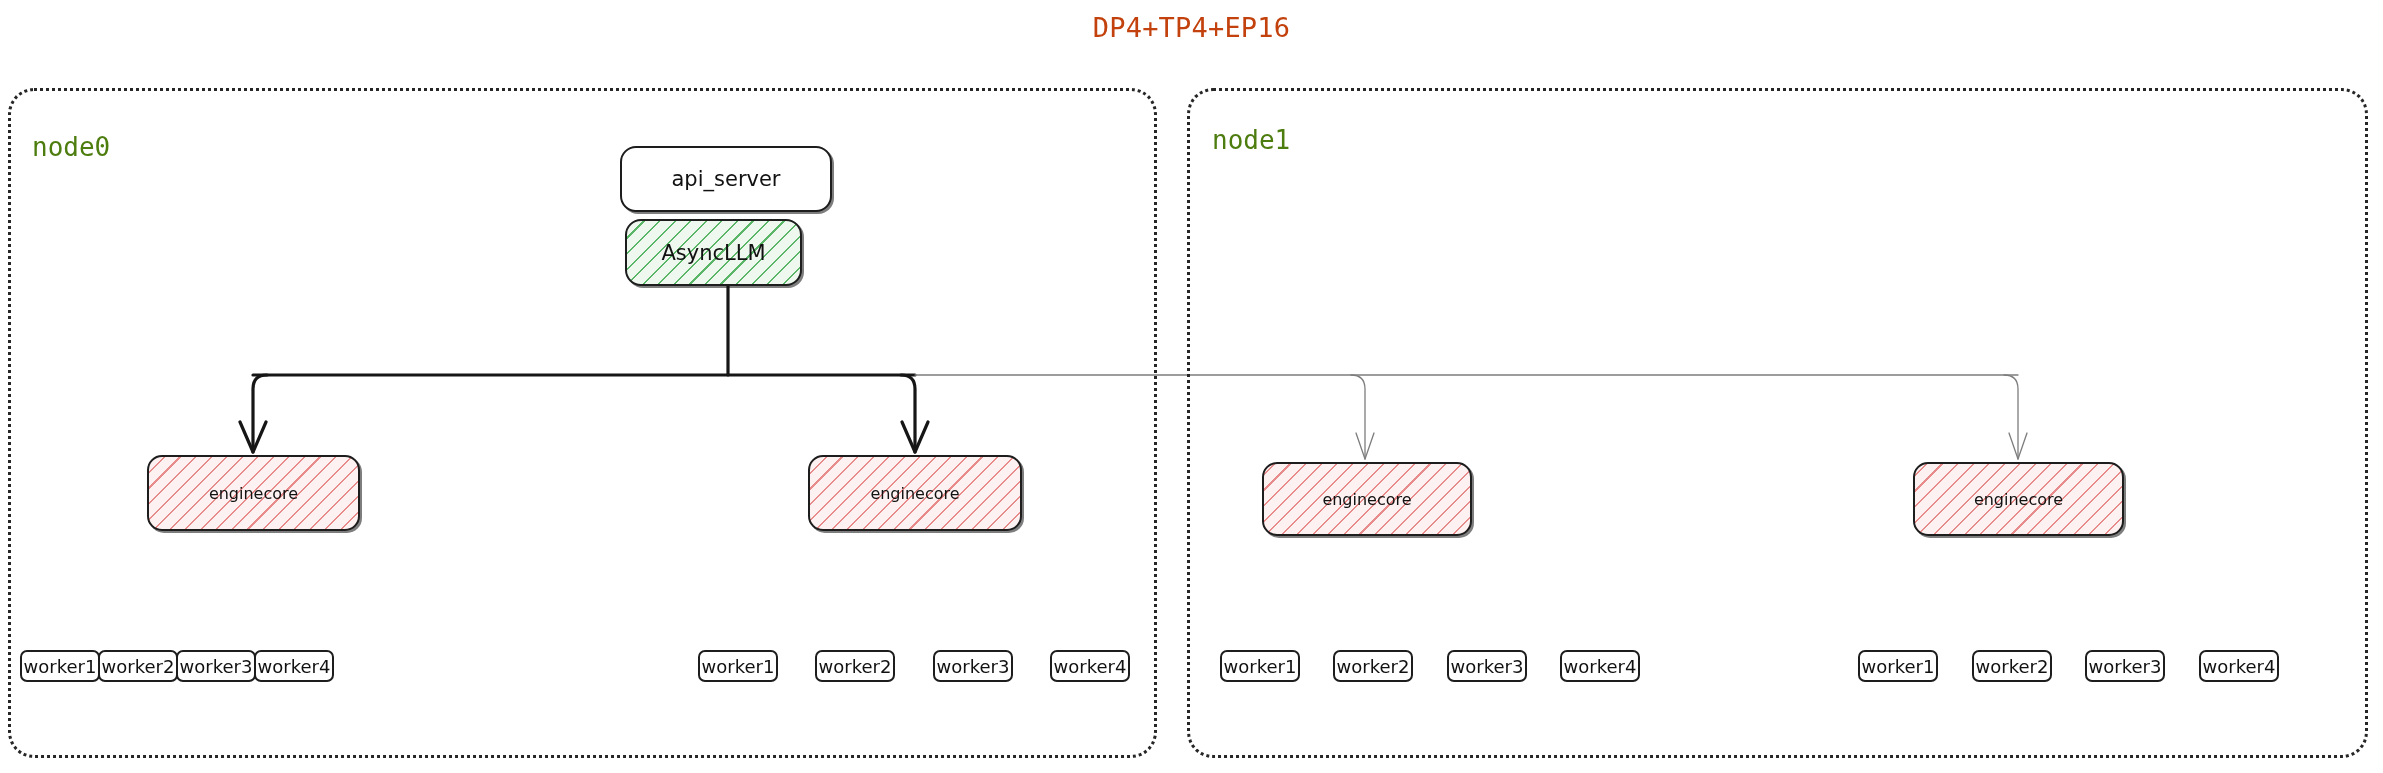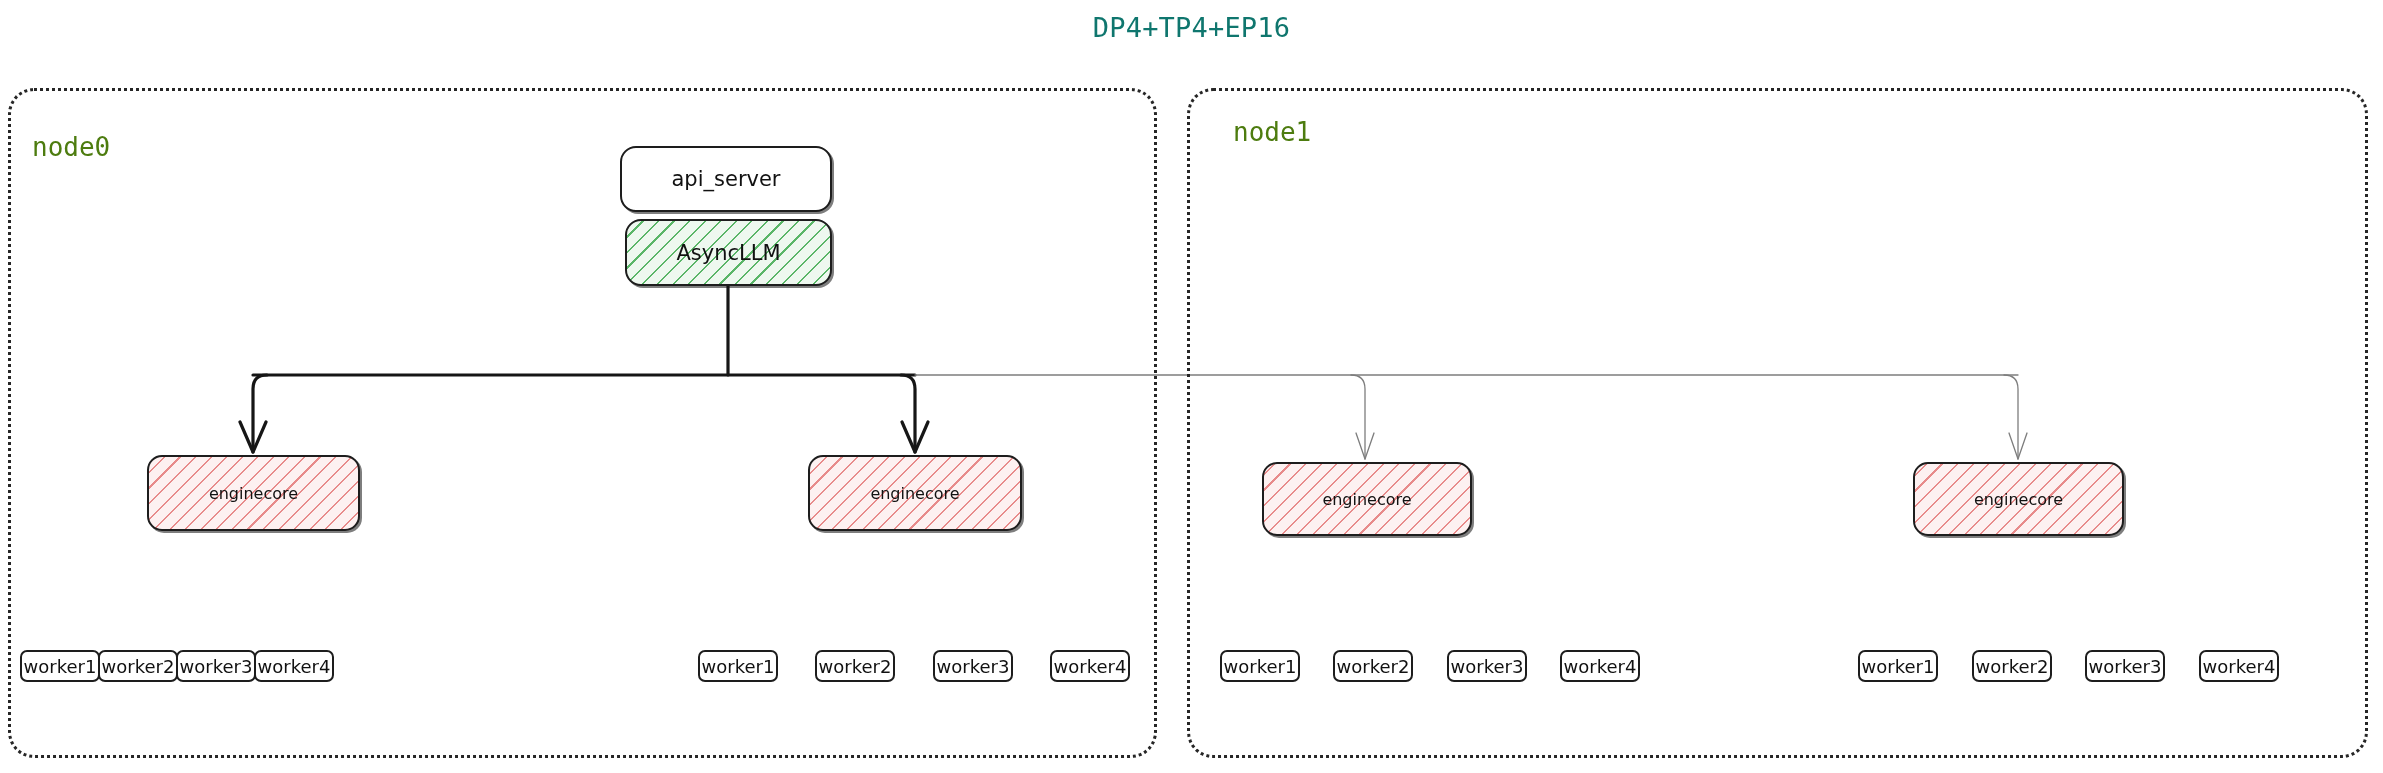--- a/index.html
+++ b/index.html
@@ -8,21 +8,21 @@
     width:2383px;height:773px;position:relative;overflow:hidden;
     font-family:"DejaVu Sans","Liberation Sans",sans-serif;
     color:#1a1a1a;
   }
   #canvas{position:absolute;left:0;top:0;width:2383px;height:773px;}
 
   
   .diagram-title{
     position:absolute;left:0;top:12px;width:2383px;text-align:center;
     font-family:"DejaVu Sans Mono","Liberation Mono",monospace;
-    font-size:27px;font-weight:400;letter-spacing:.2px;color:#0f766e;
+    font-size:27px;font-weight:400;letter-spacing:.2px;color:#c2410c;
     white-space:nowrap;
   }
 
   
   .node-box{
     position:absolute;
     border:3px dotted #262626;
     border-radius:26px;
     background:transparent;
     box-sizing:border-box;
@@ -105,21 +105,21 @@
       <path d="M 2004 375 Q 2018 375 2018 389 L 2018 459" fill="none" stroke="#7d7d7d" stroke-width="1.3" stroke-linecap="round" stroke-linejoin="round"></path>
       <path d="M 2009 433 L 2018 459 L 2027 433" fill="none" stroke="#7d7d7d" stroke-width="1.3" stroke-linecap="round" stroke-linejoin="round"></path>
     </svg>
 
   <div id="nodes-layer">
       <div class="node-box" style="left: 8px; top: 88px; width: 1149px; height: 670px;"></div>
       <div class="node-label" style="left: 32px; top: 132px;">node0</div>
       <div class="nd api-server shadowed" style="left: 620px; top: 146px; width: 212px; height: 66px;">
         <span>api_server</span>
       </div>
-      <div class="nd asyncllm shadowed" style="left: 625px; top: 219px; width: 207px; height: 67px;">
+      <div class="nd asyncllm shadowed" style="left: 625px; top: 219px; width: 177px; height: 67px;">
         <span>AsyncLLM</span>
       </div>
       <div class="nd enginecore shadowed" style="left: 147px; top: 455px; width: 213px; height: 76px;">
         <span>enginecore</span>
       </div>
       <div class="nd worker" style="left: 20px; top: 650px; width: 80px; height: 32px;">
         <span>worker1</span>
       </div>
       <div class="nd worker" style="left: 98px; top: 650px; width: 80px; height: 32px;">
         <span>worker2</span>
@@ -139,21 +139,21 @@
       <div class="nd worker" style="left: 815px; top: 650px; width: 80px; height: 32px;">
         <span>worker2</span>
       </div>
       <div class="nd worker" style="left: 933px; top: 650px; width: 80px; height: 32px;">
         <span>worker3</span>
       </div>
       <div class="nd worker" style="left: 1050px; top: 650px; width: 80px; height: 32px;">
         <span>worker4</span>
       </div>
       <div class="node-box" style="left: 1187px; top: 88px; width: 1181px; height: 670px;"></div>
-      <div class="node-label" style="left: 1212px; top: 117px; margin-left: 21px;">node1</div>
+      <div class="node-label" style="left: 1212px; top: 125px;">node1</div>
       <div class="nd enginecore shadowed" style="left: 1262px; top: 462px; width: 210px; height: 74px;">
         <span>enginecore</span>
       </div>
       <div class="nd worker" style="left: 1220px; top: 650px; width: 80px; height: 32px;">
         <span>worker1</span>
       </div>
       <div class="nd worker" style="left: 1333px; top: 650px; width: 80px; height: 32px;">
         <span>worker2</span>
       </div>
       <div class="nd worker" style="left: 1447px; top: 650px; width: 80px; height: 32px;">

